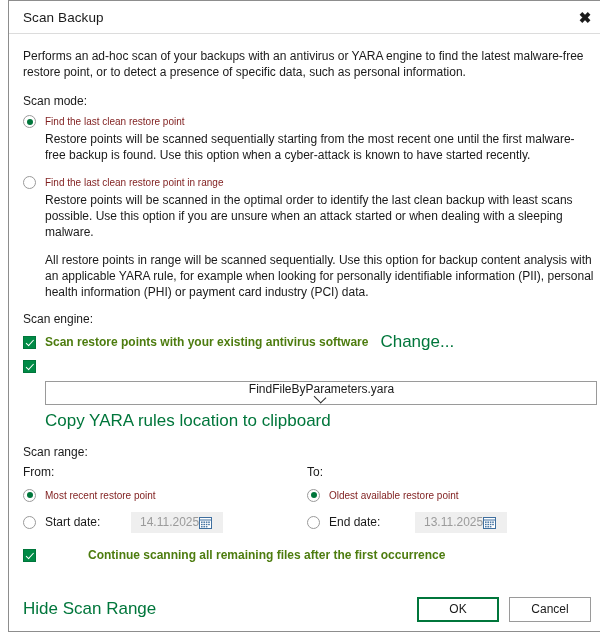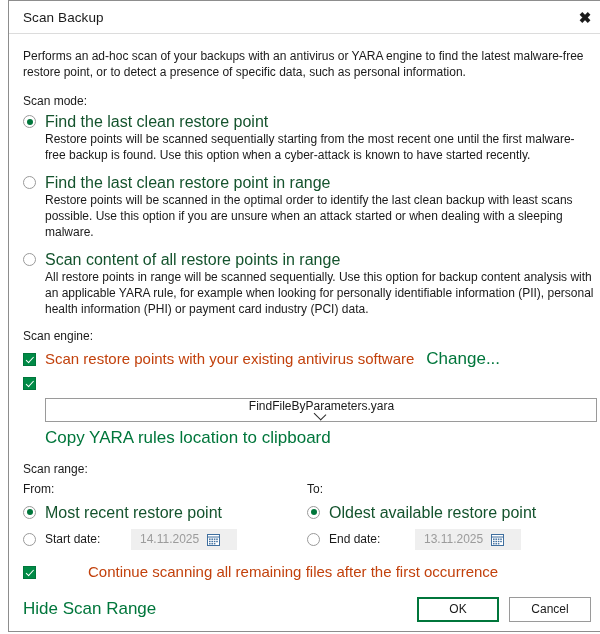--- a/index.html
+++ b/index.html
@@ -103,23 +103,23 @@
     content: "";
     position: absolute;
     left: 2.5px;
     top: 2.5px;
     width: 6px;
     height: 6px;
     border-radius: 50%;
     background: #00763b;
   }
   .radio-label {
-    font-size: 16px;
+    font-size: 10px;
     line-height: 15px;
-    color: #14532d;
+    color: #7f1d1d;
   }
   .desc {
     font-size: 12px;
     line-height: 16px;
     color: #1a1a1a;
     margin: 2px 0 12px 22px;
     width: 550px;
   }
 
   
@@ -144,23 +144,24 @@
     position: absolute;
     left: 3.5px;
     top: 1px;
     width: 3px;
     height: 6.5px;
     border: solid #ffffff;
     border-width: 0 1.8px 1.8px 0;
     transform: rotate(42deg);
   }
   .check-label {
-    font-size: 15px;
-    color: #c2410c;
+    font-size: 12px;
+    color: #4d7c0f;
     line-height: 14px;
+    font-weight: bold;
   }
 
   .link {
     color: #00763b;
     cursor: pointer;
     font-size: 17px;
   }
   .link.sp { margin-left: 12px; }
 
   
@@ -195,21 +196,21 @@
   .col-head { font-size: 12px; color: #1a1a1a; margin: 0 0 7px 0; }
   .rrow {
     display: flex;
     align-items: center;
     margin-bottom: 9px;
     height: 18px;
   }
   .rrow .radio { margin-top: 0; }
   .date-lbl { font-size: 12px; color: #1a1a1a; width: 86px; }
   .date-field {
-    width: 106px;
+    width: 92px;
     height: 21px;
     background: #efefef;
     border: none;
     display: flex;
     align-items: center;
     justify-content: space-between;
     padding: 0 17px 0 9px;
     box-sizing: border-box;
     cursor: pointer;
   }
@@ -272,24 +273,20 @@
       <span class="radio-label">Find the last clean restore point</span>
     </div>
     <div class="desc">Restore points will be scanned sequentially starting from the most recent one until the first malware-free backup is found. Use this option when a cyber-attack is known to have started recently.</div>
 
     <div class="radio-row">
       <span class="radio"></span>
       <span class="radio-label">Find the last clean restore point in range</span>
     </div>
     <div class="desc">Restore points will be scanned in the optimal order to identify the last clean backup with least scans possible. Use this option if you are unsure when an attack started or when dealing with a sleeping malware.</div>
 
-    <div class="radio-row">
-      <span class="radio"></span>
-      <span class="radio-label">Scan content of all restore points in range</span>
-    </div>
     <div class="desc">All restore points in range will be scanned sequentially. Use this option for backup content analysis with an applicable YARA rule, for example when looking for personally identifiable information (PII), personal health information (PHI) or payment card industry (PCI) data.</div>
 
     <div class="section-label">Scan engine:</div>
 
     <div class="check-row">
       <span class="checkbox"></span>
       <span class="check-label">Scan restore points with your existing antivirus software</span>
       <span class="link sp">Change...</span>
     </div>
 

